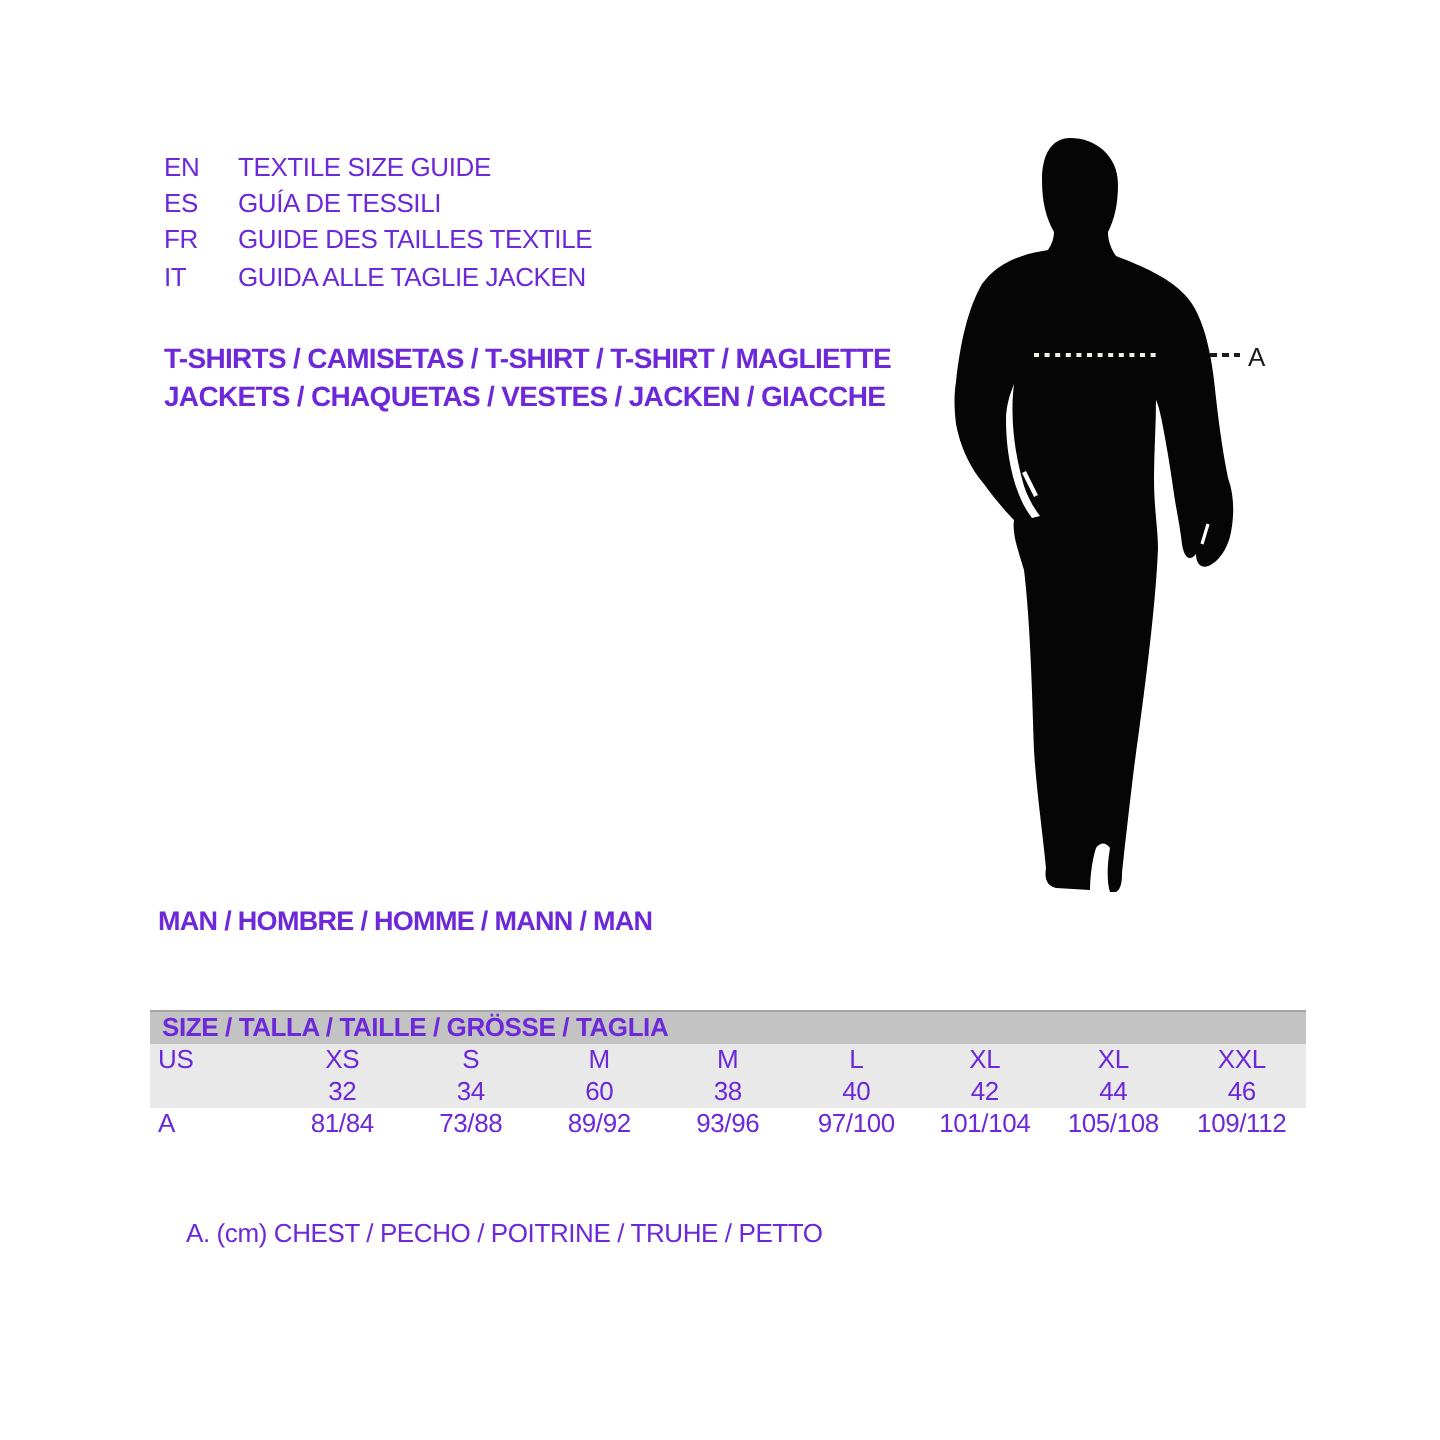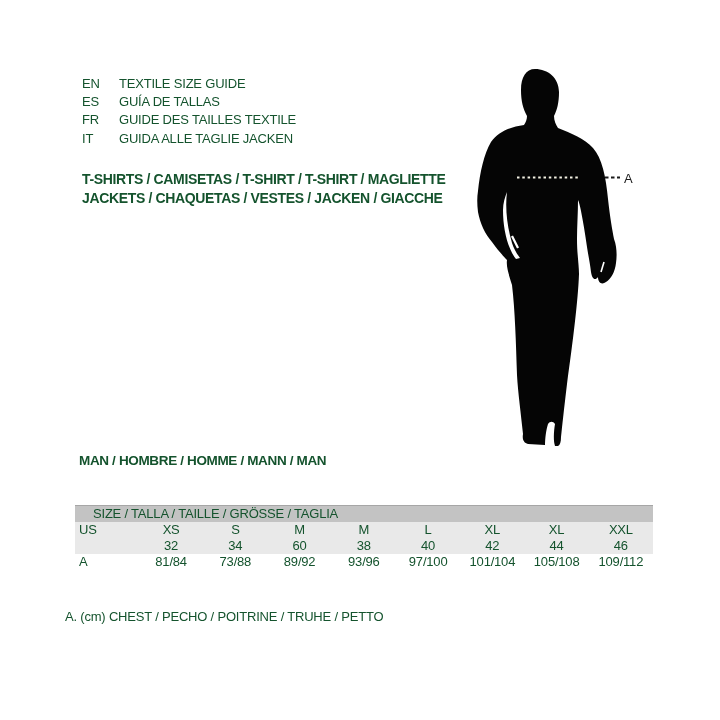--- a/index.html
+++ b/index.html
@@ -2,58 +2,58 @@
 <html><head>
 <meta charset="utf-8">
 <style>
   html, body { margin: 0; padding: 0; background: #ffffff; }
   .canvas {
     position: relative;
     width: 664px;
     height: 720px;
     background: #ffffff;
     font-family: "Liberation Sans", sans-serif;
-    color: #14532d;
+    color: #6d28d9;
     overflow: hidden;
   }
   
   .lang-block { position: absolute; left: 82px; top: 74px; }
   .lang-row { display: flex; height: 18.4px; align-items: center; font-size: 13px; letter-spacing: -0.2px; white-space: nowrap; }
   .lang-code { width: 37px; flex: 0 0 37px; }
   
   .category-block { position: absolute; left: 82px; top: 170px; font-weight: bold; font-size: 14px; line-height: 18.5px; letter-spacing: -0.35px; white-space: nowrap; }
   
   .figure-wrap { position: absolute; left: 455px; top: 58px; width: 190px; height: 400px; }
   .figure-wrap svg { display: block; }
   .figure-wrap text { font-family: "Liberation Sans", sans-serif; font-size: 13px; font-weight: 500; fill: #1b1b1b; }
   
   .man-heading { position: absolute; left: 79px; top: 453px; font-weight: bold; font-size: 13.5px; letter-spacing: -0.35px; white-space: nowrap; }
   
   .size-table { position: absolute; left: 75px; top: 505px; width: 578px; border-collapse: collapse; table-layout: fixed; font-size: 13px; letter-spacing: -0.2px; }
   .size-table td { padding: 0; height: 16px; text-align: center; vertical-align: middle; line-height: 16px; }
   .size-table .col-label { width: 64px; }
   .size-table .row-label { text-align: left; padding-left: 4px; }
-  .size-table .thead td { background: #c3c3c3; text-align: left; padding-left: 18px; border-top: 1px solid #a6a6a6; letter-spacing: -0.2px; }
+  .size-table .thead td { background: #c3c3c3; text-align: left; padding-left: 6px; border-top: 1px solid #a6a6a6; letter-spacing: -0.2px; font-weight: bold; }
   .size-table .shaded td { background: #e9e9e9; }
   
-  .footnote { position: absolute; left: 65px; top: 609px; font-size: 13px; letter-spacing: -0.2px; white-space: nowrap; }
+  .footnote { position: absolute; left: 93px; top: 609px; font-size: 13px; letter-spacing: -0.2px; white-space: nowrap; }
 </style>
 </head>
 <body>
 
 <div class="canvas">
 
   <div class="lang-block">
     <div class="lang-row">
       <span class="lang-code">EN</span>
       <span class="lang-label">TEXTILE SIZE GUIDE</span>
     </div>
     <div class="lang-row">
       <span class="lang-code">ES</span>
-      <span class="lang-label">GUÍA DE TALLAS</span>
+      <span class="lang-label">GUÍA DE TESSILI</span>
     </div>
     <div class="lang-row">
       <span class="lang-code">FR</span>
       <span class="lang-label">GUIDE DES TAILLES TEXTILE</span>
     </div>
     <div class="lang-row">
       <span class="lang-code">IT</span>
       <span class="lang-label">GUIDA ALLE TAGLIE JACKEN</span>
     </div>
   </div>

